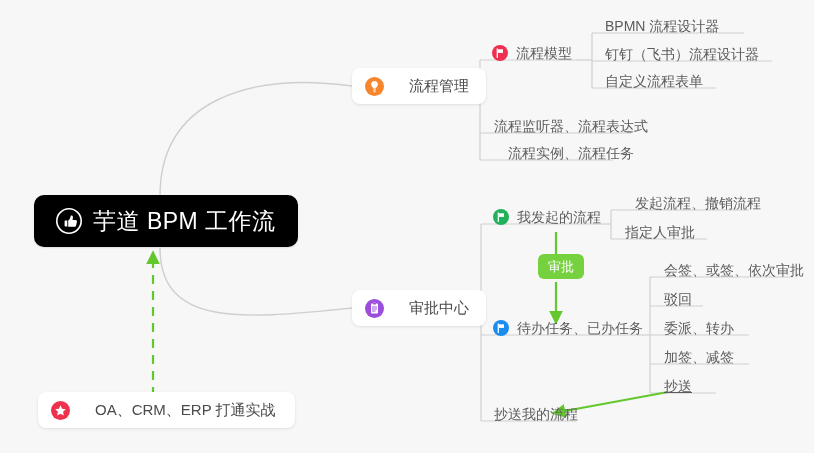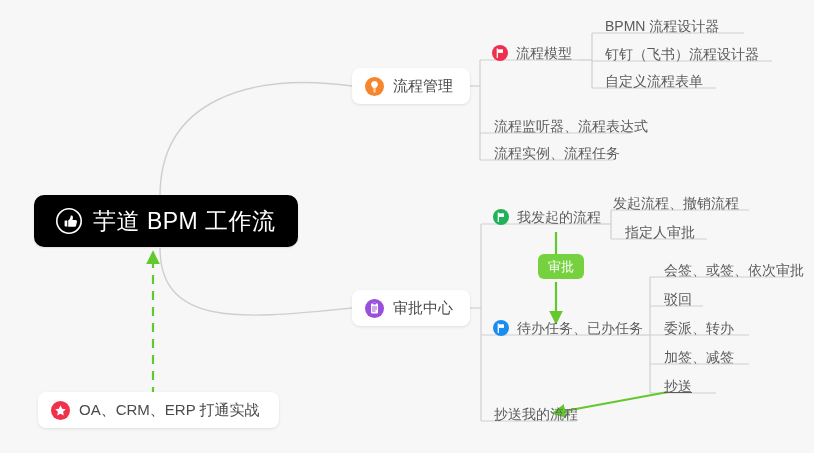--- a/index.html
+++ b/index.html
@@ -54,20 +54,21 @@
     margin-left: 11px;
   }
 
   
   .card-node {
     background: #ffffff;
     border-radius: 8px;
     padding: 0 17px 0 13px;
     height: 36px;
     box-shadow: 0 1px 3px rgba(0,0,0,0.10);
+    gap: 16px;
   }
   .card-label {
     color: #4a4a4a;
     font-size: 15px;
     margin-left: 9px;
   }
 
   
   .text-node {
     color: #5c5c5c;
@@ -229,21 +230,21 @@
   </div>
 
   <div class="node text-node" style="left:600px; top:69px;">
     <span class="tn-label">自定义流程表单</span>
   </div>
 
   <div class="node text-node" style="left:489px; top:114px;">
     <span class="tn-label">流程监听器、流程表达式</span>
   </div>
 
-  <div class="node text-node" style="left:489px; top:141px;">
+  <div class="node text-node" style="left:503px; top:141px;">
     <span class="tn-label">流程实例、流程任务</span>
   </div>
 
   <div class="node card-node" style="left:352px; top:290px;">
     <span class="ic">
       <svg viewBox="0 0 19 19" width="19" height="19">
         <circle cx="9.5" cy="9.5" r="9.5" fill="#9b4ddb"></circle>
         <rect x="6.0" y="4.6" width="7.0" height="9.8" rx="1.0" fill="#ffffff"></rect>
         <rect x="7.9" y="3.5" width="3.2" height="2.0" rx="0.7" fill="#ffffff"></rect>
         <rect x="7.9" y="3.5" width="3.2" height="2.0" rx="0.7" fill="#9b4ddb"></rect>
@@ -257,21 +258,21 @@
     <span class="ic small">
       <svg viewBox="0 0 16 16" width="16" height="16">
         <circle cx="8" cy="8" r="8" fill="#20b15a"></circle>
         <path d="M5.3,3.8 v8.6" stroke="#ffffff" stroke-width="1.25" stroke-linecap="round"></path>
         <path d="M6.0,4.3 h5.0 v3.6 h-5.0 z" fill="#ffffff"></path>
       </svg>
     </span>
     <span class="tn-label">我发起的流程</span>
   </div>
 
-  <div class="node text-node" style="left:608px; top:191px;">
+  <div class="node text-node" style="left:630px; top:191px;">
     <span class="tn-label">发起流程、撤销流程</span>
   </div>
 
   <div class="node text-node" style="left:620px; top:220px;">
     <span class="tn-label">指定人审批</span>
   </div>
 
   <div class="node badge-node" style="left:538px; top:254px;">
     <span class="badge-label">审批</span>
   </div>

